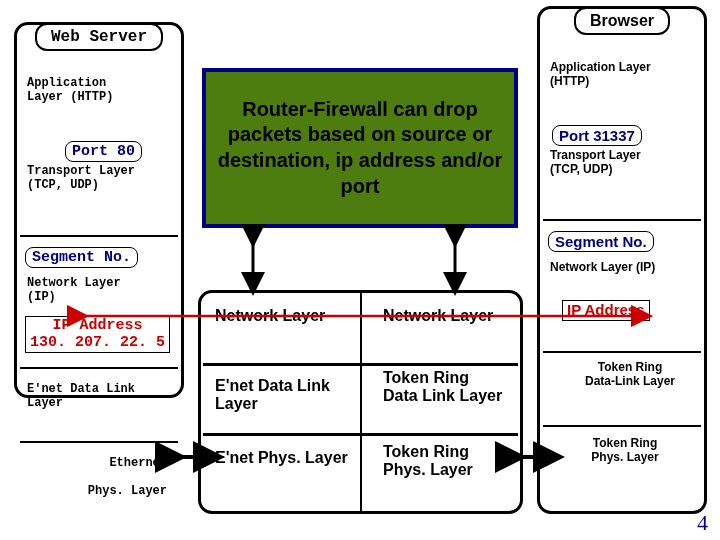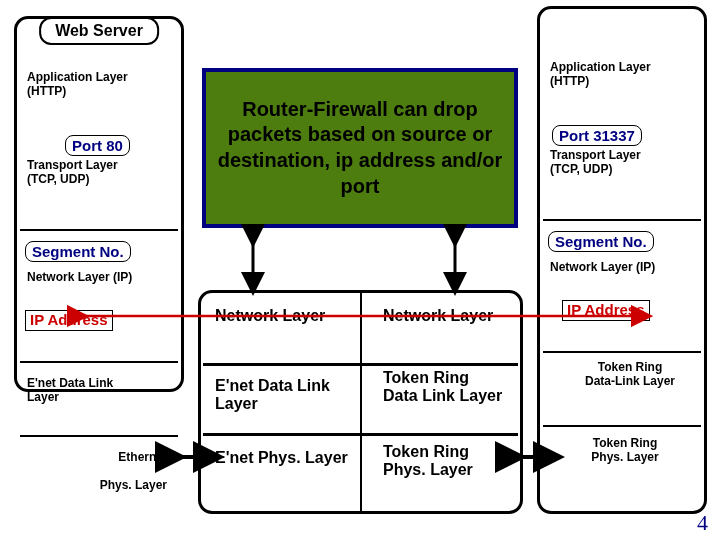--- a/index.html
+++ b/index.html
@@ -10,21 +10,21 @@
     font-family: Arial, Helvetica, sans-serif;
     position: relative;
     overflow: hidden;
   }
   .col {
     position: absolute;
     border: 3px solid #000;
     border-radius: 14px;
     background: #fff;
   }
-  .col-left   { left: 14px;  top: 16px; width: 170px; height: 376px; }
+  .col-left   { left: 14px;  top: 22px; width: 170px; height: 376px; font-family: Liberation Mono, monospace; }
   .col-right  { left: 537px; top: 6px; width: 170px; height: 508px; }
   .col-mid    { left: 198px; top: 290px; width: 325px; height: 224px; border: 3px solid #000; border-radius: 14px; }
 
   .hdr {
     position: absolute;
     top: -2px;
     left: 50%;
     transform: translateX(-50%);
     border: 2px solid #000;
     border-radius: 12px;
@@ -101,35 +101,37 @@
   <div class="blk" style="left:10px; top:52px; width:110px;">Application Layer (HTTP)</div>
   <div class="tag navy" style="left:48px; top:116px;">Port 80</div>
   <div class="blk" style="left:10px; top:140px; width:120px;">Transport Layer (TCP, UDP)</div>
 
   <div class="hr-black" style="left:3px; right:3px; top:210px;"></div>
 
   <div class="tag navy" style="left:8px; top:222px;">Segment No.</div>
   <div class="blk" style="left:10px; top:252px; width:110px;">Network Layer (IP)</div>
   <div class="tag red" style="left:8px; top:291px; padding:1px 4px; line-height:1.1;">
     <span>IP Address</span><br>
+    <span>130. 207. 22. 5</span>
   </div>
 
   <div class="hr-black" style="left:3px; right:3px; top:342px;"></div>
 
   <div class="blk" style="left:10px; top:358px; width:120px;">E'net Data Link Layer</div>
 
   <div class="hr-black" style="left:3px; right:3px; top:416px;"></div>
 
   <div class="blk" style="left:20px; top:432px; width:130px; text-align:right;">
     <span>Ethernet</span><br><br>
     <span>Phys. Layer</span>
   </div>
 </div>
 
 <div class="col col-right">
+  <div class="hdr">Browser</div>
 
   <div class="blk" style="left:10px; top:52px; width:110px;">Application Layer (HTTP)</div>
   <div class="tag navy" style="left:12px; top:116px;">Port 31337</div>
   <div class="blk" style="left:10px; top:140px; width:120px;">Transport Layer (TCP, UDP)</div>
 
   <div class="hr-black" style="left:3px; right:3px; top:210px;"></div>
 
   <div class="tag navy" style="left:8px; top:222px;">Segment No.</div>
   <div class="blk" style="left:10px; top:252px; width:110px;">Network Layer (IP)</div>
   <div class="tag red" style="left:22px; top:291px; padding:1px 4px; line-height:1.1;">

